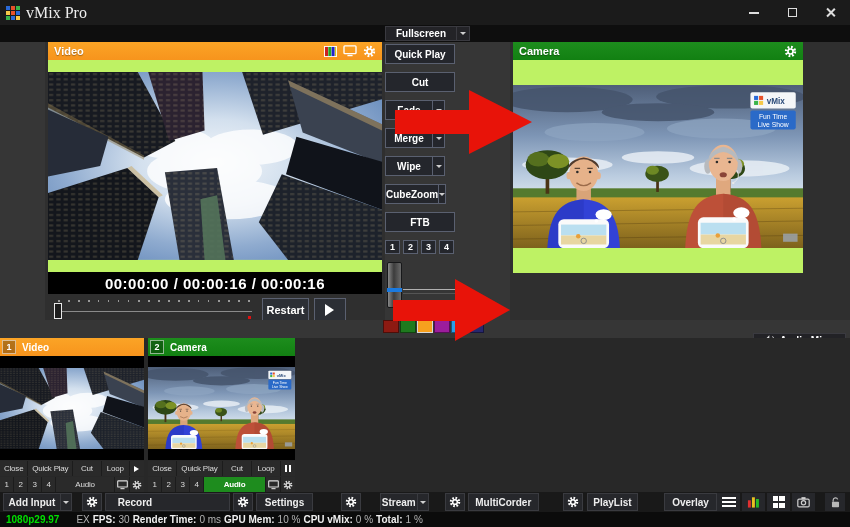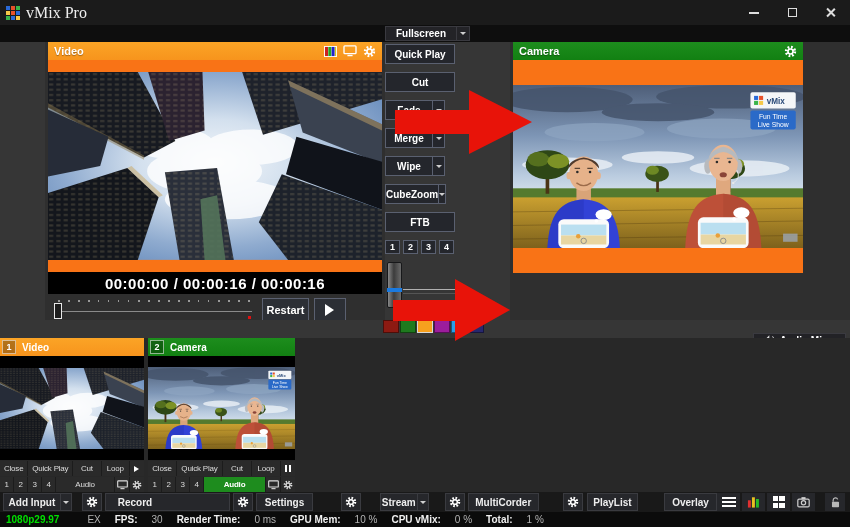--- a/index.html
+++ b/index.html
@@ -41,21 +41,21 @@
   .icon-btn{width:26px;}
   .gear{width:13px;height:13px;color:#fff;}
 
   
   .main{position:absolute;left:0;top:42px;width:850px;height:278px;background:#363636;}
   .panel-hdr{position:absolute;top:0;height:18px;display:flex;align-items:center;padding:0 6px;
              font-size:11px;font-weight:bold;color:#fff;text-shadow:0 1px 1px rgba(0,0,0,.35);}
   .hdr-orange{background:linear-gradient(#fba426,var(--accent-preview,#f7941d));}
   .hdr-green{background:linear-gradient(#1d8d1d,var(--accent-program,#128012));}
   .hdr-icons{margin-left:auto;display:flex;align-items:center;gap:6px;}
-  .vbox{position:absolute;background:#f97316;display:flex;flex-direction:column;}
+  .vbox{position:absolute;background:#bef264;display:flex;flex-direction:column;}
   .frame{flex:1;display:flex;align-items:center;justify-content:center;overflow:hidden;cursor:pointer;}
   .scene{width:100%;height:auto;}
   .timecode{height:22px;display:flex;align-items:center;justify-content:center;
             font-size:15px;font-weight:bold;letter-spacing:.5px;color:#fff;background:#000;}
 
   .preview-panel{position:absolute;left:45px;top:0;width:340px;height:278px;background:#2f2f2f;}
   .preview-panel .panel-hdr{left:3px;width:334px;}
   .preview-panel .vbox{left:3px;top:18px;width:334px;height:234px;}
   .program-panel{position:absolute;left:510px;top:0;width:340px;height:278px;background:#2f2f2f;}
   .program-panel .panel-hdr{left:3px;width:290px;}
@@ -147,21 +147,21 @@
   .menu-icon{width:14px;height:11px;display:flex;flex-direction:column;justify-content:space-between;}
   .menu-icon i{height:2.4px;background:#fff;}
   .vu-icon{width:13px;height:12px;color:#fff;}
   .grid-icon{width:12px;height:12px;display:grid;grid-template-columns:1fr 1fr;gap:1.5px;}
   .grid-icon i{background:#fff;}
   .cam-icon{width:13px;height:12px;color:#cfcfcf;}
   .lock-icon{width:11px;height:13px;color:#b8b8b8;}
 
   
   .status-bar{position:absolute;left:0;top:512px;width:850px;height:15px;background:#0b0b0b;
-              display:flex;align-items:center;font-size:10px;padding:0 6px;gap:14px;}
+              display:flex;align-items:center;font-size:10px;padding:0 6px;gap:3px;}
   .res{color:var(--status-ok,#00e000);font-weight:bold;}
   .stat-l{color:#f0f0f0;font-weight:bold;}
   .stat-v{color:#b4b4b4;}
   .gap-l{margin-left:14px;}
 </style>
 </head>
 <body>
 
 <div class="app">
 

